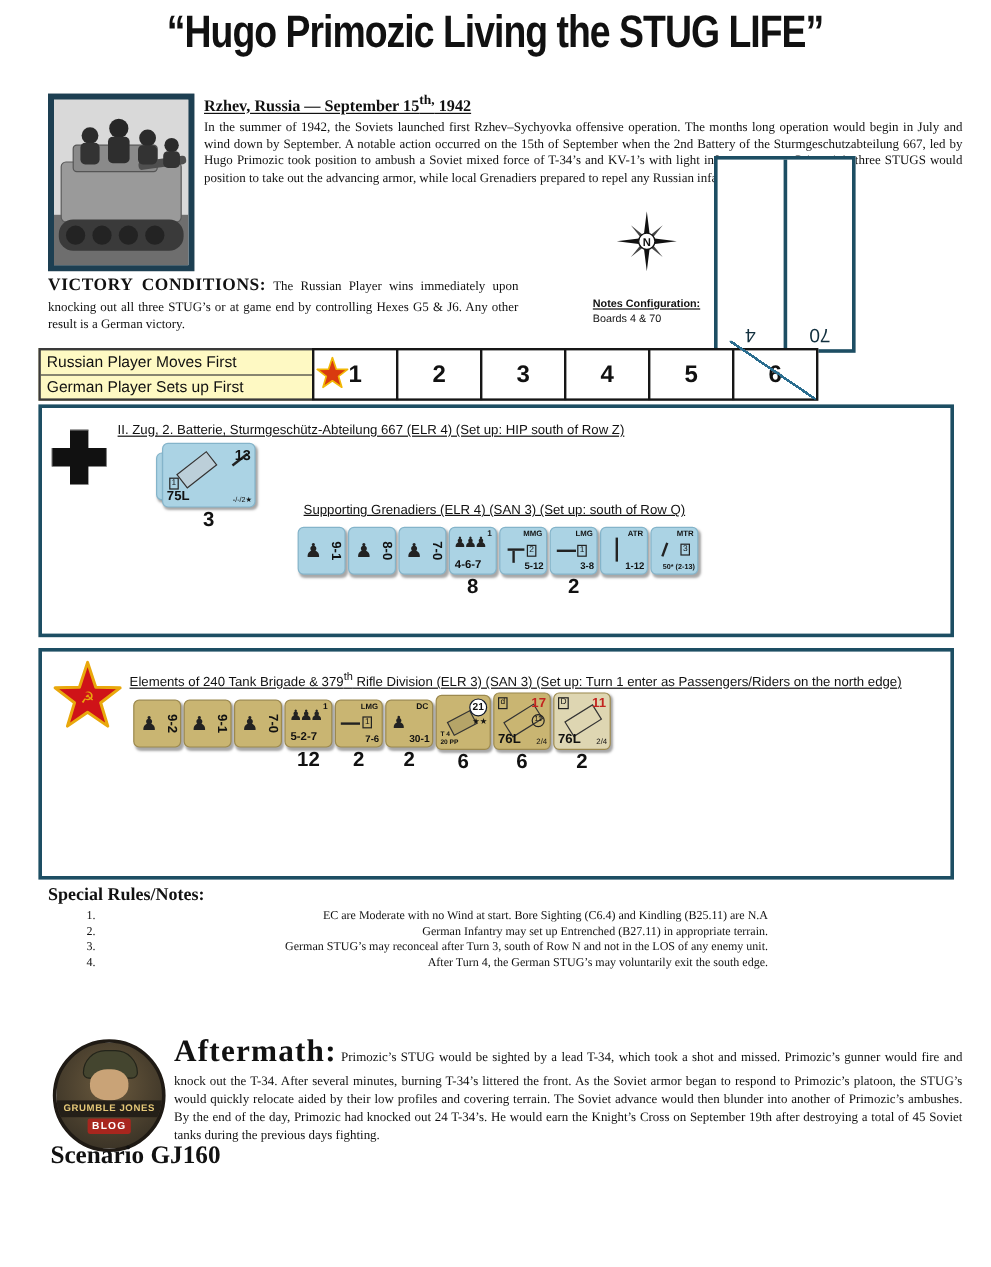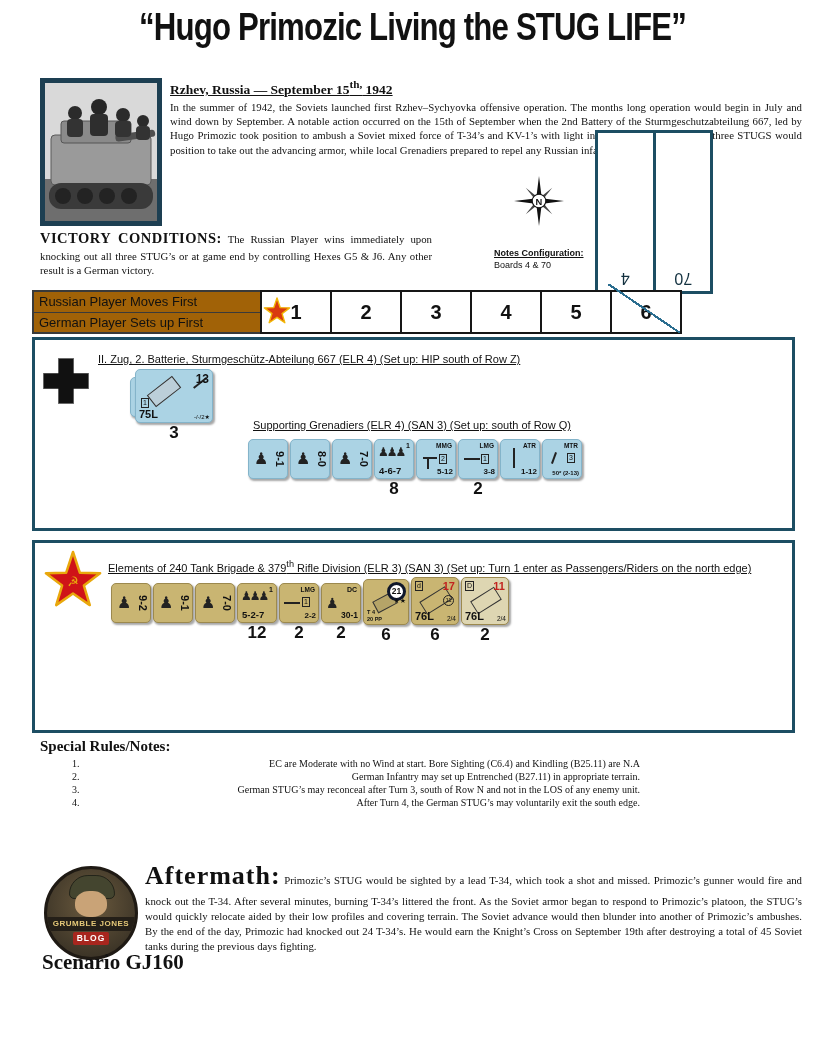--- a/index.html
+++ b/index.html
@@ -27,21 +27,21 @@
   #board-config{left:494px;top:248px;width:110px;font-family:"Liberation Sans",sans-serif;}
   #board-config .lbl{font-size:9px;font-weight:bold;text-decoration:underline;}
   #board-config .val{font-size:9px;margin-top:2px;}
   #board-diagram{left:595px;top:130px;width:112px;height:158px;border:3px solid #1d4e63;background:#fff;display:flex;}
   #board-diagram .bcell{flex:1;position:relative;}
   #board-diagram .bcell + .bcell{border-left:3px solid #1d4e63;}
   #board-diagram .bnum{position:absolute;bottom:4px;left:0;width:100%;text-align:center;font-family:"Liberation Sans",sans-serif;font-size:16px;color:#12303f;transform:rotate(180deg);}
 
   
   #turn-track{left:32px;top:290px;height:44px;display:flex;font-family:"Liberation Sans",sans-serif;}
-  #turn-labels{width:230px;border:2px solid #3a3a3a;box-sizing:border-box;background:#a16207;}
+  #turn-labels{width:230px;border:2px solid #3a3a3a;box-sizing:border-box;background:#fef9c3;}
   #turn-labels div{height:20px;line-height:20px;padding-left:5px;font-size:13px;white-space:nowrap;}
   #turn-labels div:first-child{border-bottom:1px solid #3a3a3a;}
   .turncell{width:72px;border:2px solid #161616;margin-left:-2px;box-sizing:border-box;position:relative;text-align:center;font-size:20px;font-weight:bold;line-height:40px;background:#fff;}
   #turn-star{position:absolute;left:1px;top:5px;width:28px;height:28px;}
   .slash{position:absolute;left:-4px;top:-8px;width:106%;height:122%;background:linear-gradient(to top right,transparent 48.8%,#2a6d8f 48.8%,#2a6d8f 51.4%,transparent 51.4%);pointer-events:none;}
 
   
   .faction-box{left:32px;width:763px;border:3px solid #1d4e63;background:#fff;box-sizing:border-box;}
   #german-box{top:337px;height:194px;padding-left:32px;}
   #russian-box{top:540px;height:193px;}
@@ -287,36 +287,36 @@
           <span class="tr" style="font-size:7px;">1</span>
           <span class="bl" style="font-size:9.5px;left:4px;margin-top:12px;">5-2-7</span>
         </div>
         <div class="qty">12</div>
       </div>
       <div class="counter-col">
         <div class="counter rus">
           <span class="tr" style="font-size:6.5px;">LMG</span>
           <div class="gunline" style="width:16px;height:2px;left:4px;top:18px;"></div>
           <span class="boxn" style="right:8px;top:13px;">1</span>
-          <span class="br" style="font-size:8px;font-weight:bold;">2-2</span>
+          <span class="br" style="font-size:8px;font-weight:bold;">7-6</span>
         </div>
         <div class="qty">2</div>
       </div>
       <div class="counter-col">
         <div class="counter rus">
           <span class="fig" style="left:4px;top:12px;font-size:14px;">♟</span>
           <span class="tr" style="font-size:7px;">DC</span>
           <span class="br" style="font-size:8.5px;font-weight:bold;">30-1</span>
         </div>
         <div class="qty">2</div>
       </div>
       <div class="counter-col" style="margin-top:-4px;">
         <div class="counter rus" style="width:46px;height:46px;">
           <div class="tank-sil" style="width:20px;height:11px;background:#b5a468;left:10px;top:16px;transform:rotate(-28deg);"></div>
-          <span style="position:absolute;top:2px;right:2px;background:#fff;border:3px solid #0f172a;border-radius:50%;width:13px;height:13px;font-size:8.5px;font-weight:bold;text-align:center;line-height:13px;">21</span>
+          <span style="position:absolute;top:2px;right:2px;background:#fff;border:1px solid #0f172a;border-radius:50%;width:13px;height:13px;font-size:8.5px;font-weight:bold;text-align:center;line-height:13px;">21</span>
           <span style="position:absolute;top:17px;right:2px;font-size:7px;">★★</span>
           <span class="bl" style="font-size:5.5px;bottom:9px;">T 4</span>
           <span class="bl" style="font-size:5.5px;">20 PP</span>
         </div>
         <div class="qty">6</div>
       </div>
       <div class="counter-col" style="margin-top:-6px;">
         <div class="counter rus" style="width:48px;height:48px;">
           <div class="tank-sil" style="width:28px;height:13px;left:9px;top:15px;transform:rotate(-32deg);background:transparent;"></div>
           <span class="boxn" style="left:3px;top:3px;">d</span>

